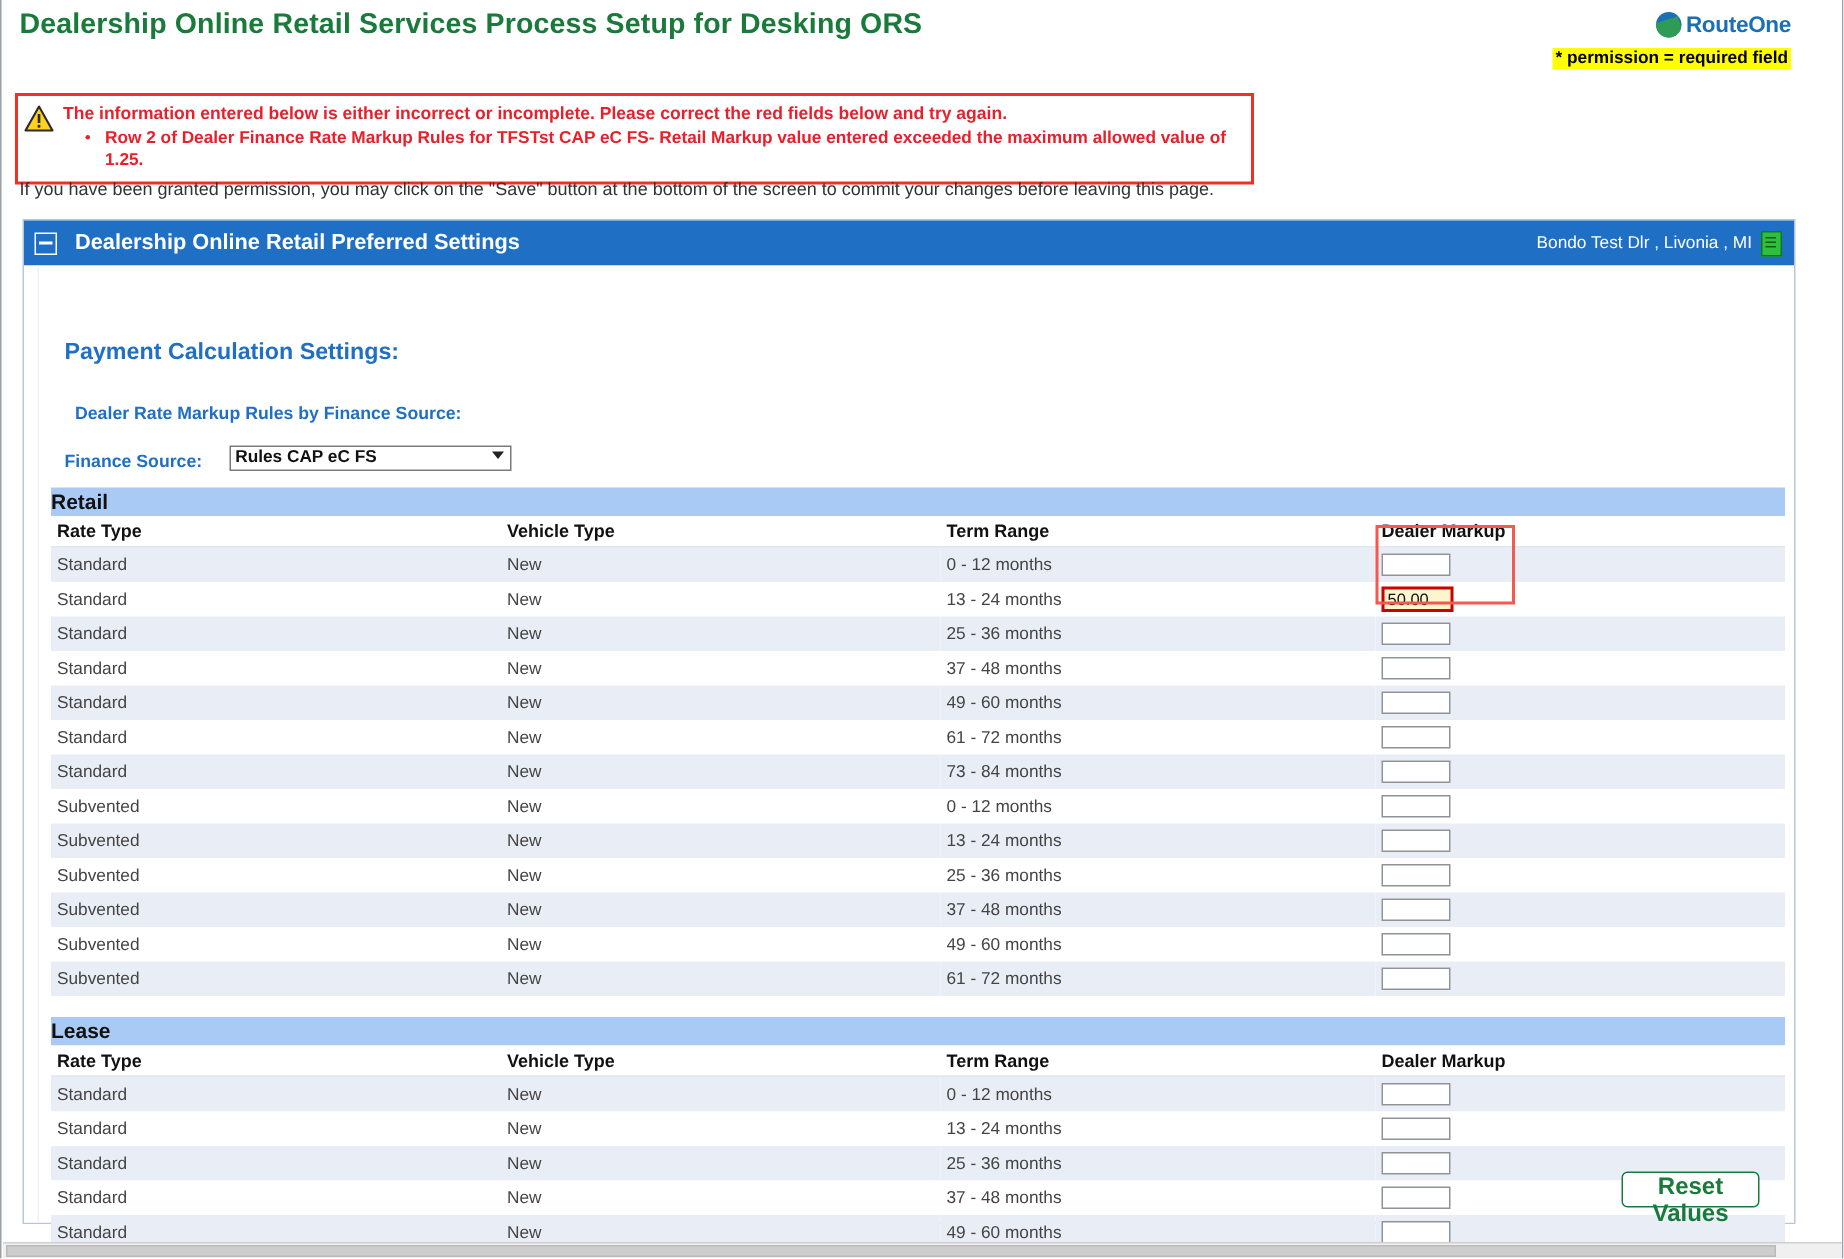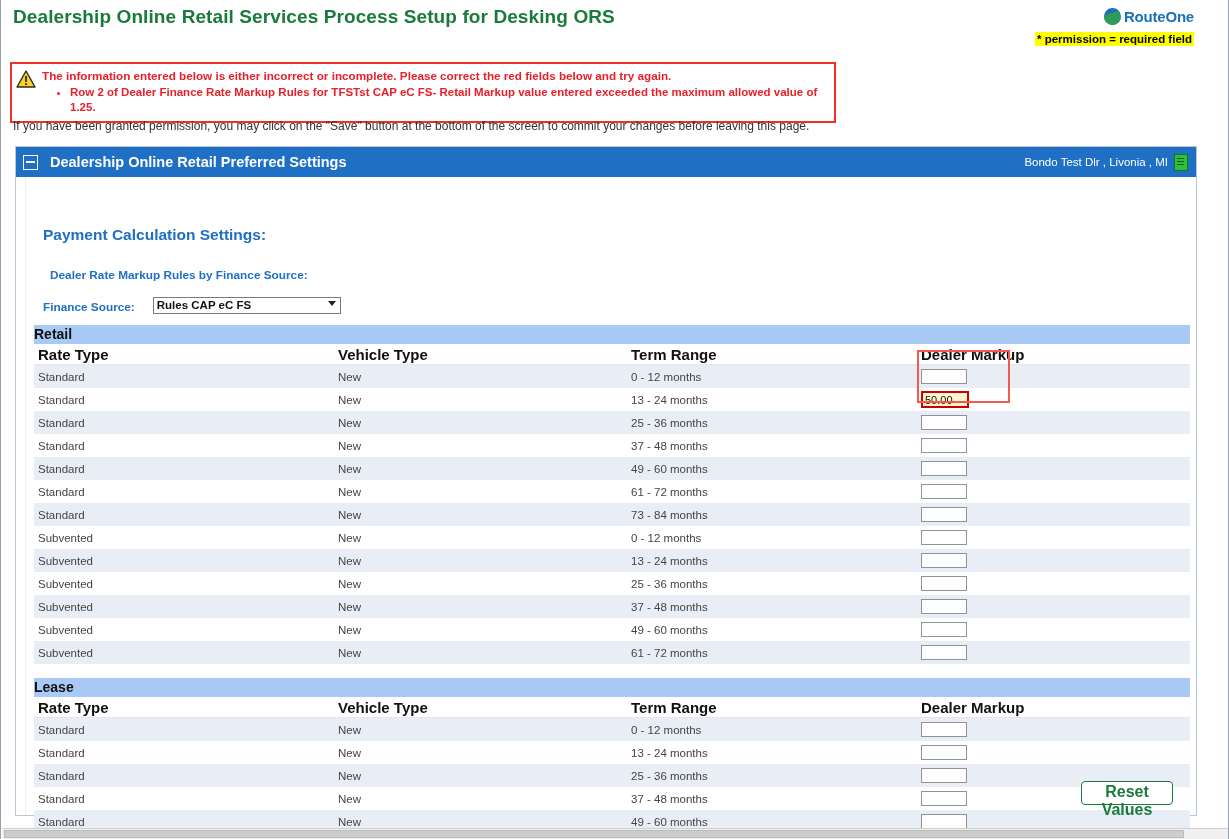--- a/index.html
+++ b/index.html
@@ -279,21 +279,21 @@
     color: #111;
   }
   table.grid {
     width: 100%;
     border-collapse: collapse;
     table-layout: fixed;
     font-size: 11.5px;
   }
   table.grid th {
     text-align: left;
-    font-size: 15px;
+    font-size: 12px;
     font-weight: bold;
     color: #111;
     height: 20px;
     padding: 0 0 0 4px;
     background: #fff;
     border-bottom: 1px solid #e1e7ef;
   }
   table.grid td {
     height: 23px;
     padding: 0 0 0 4px;

